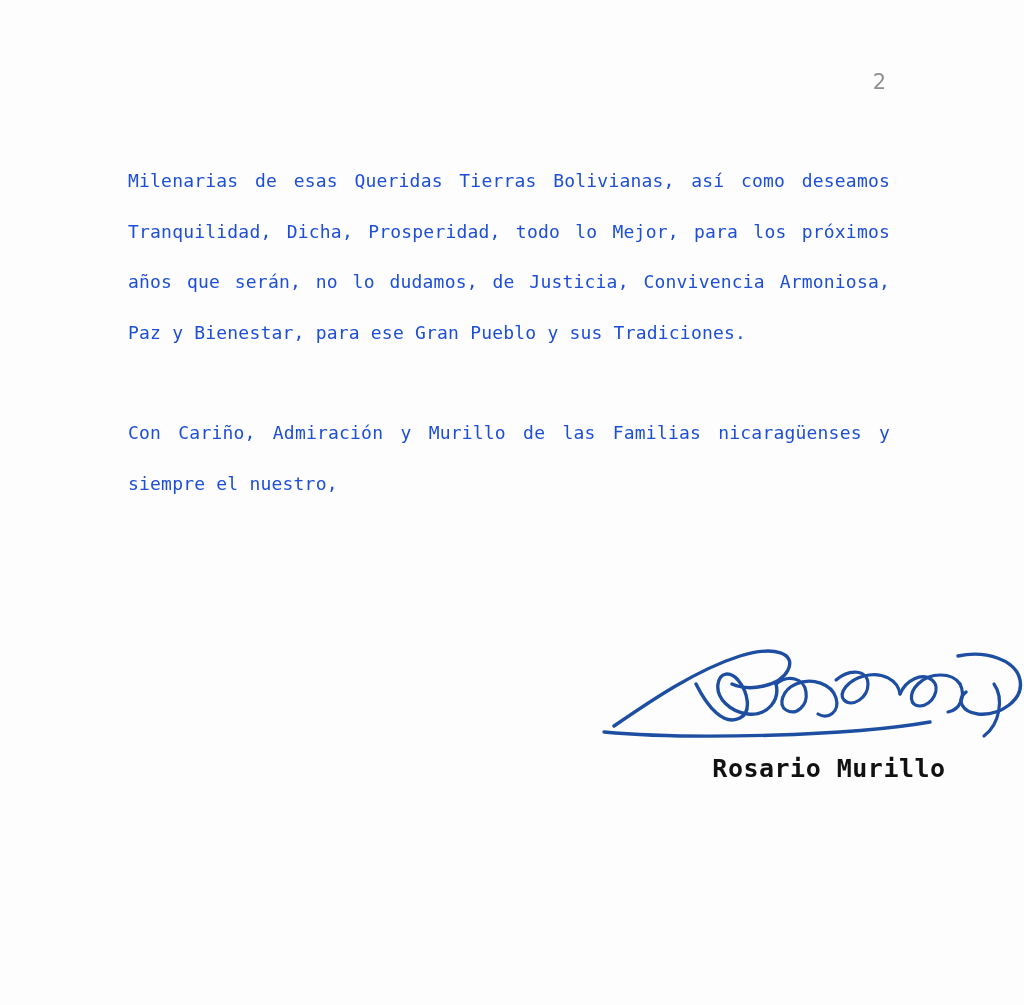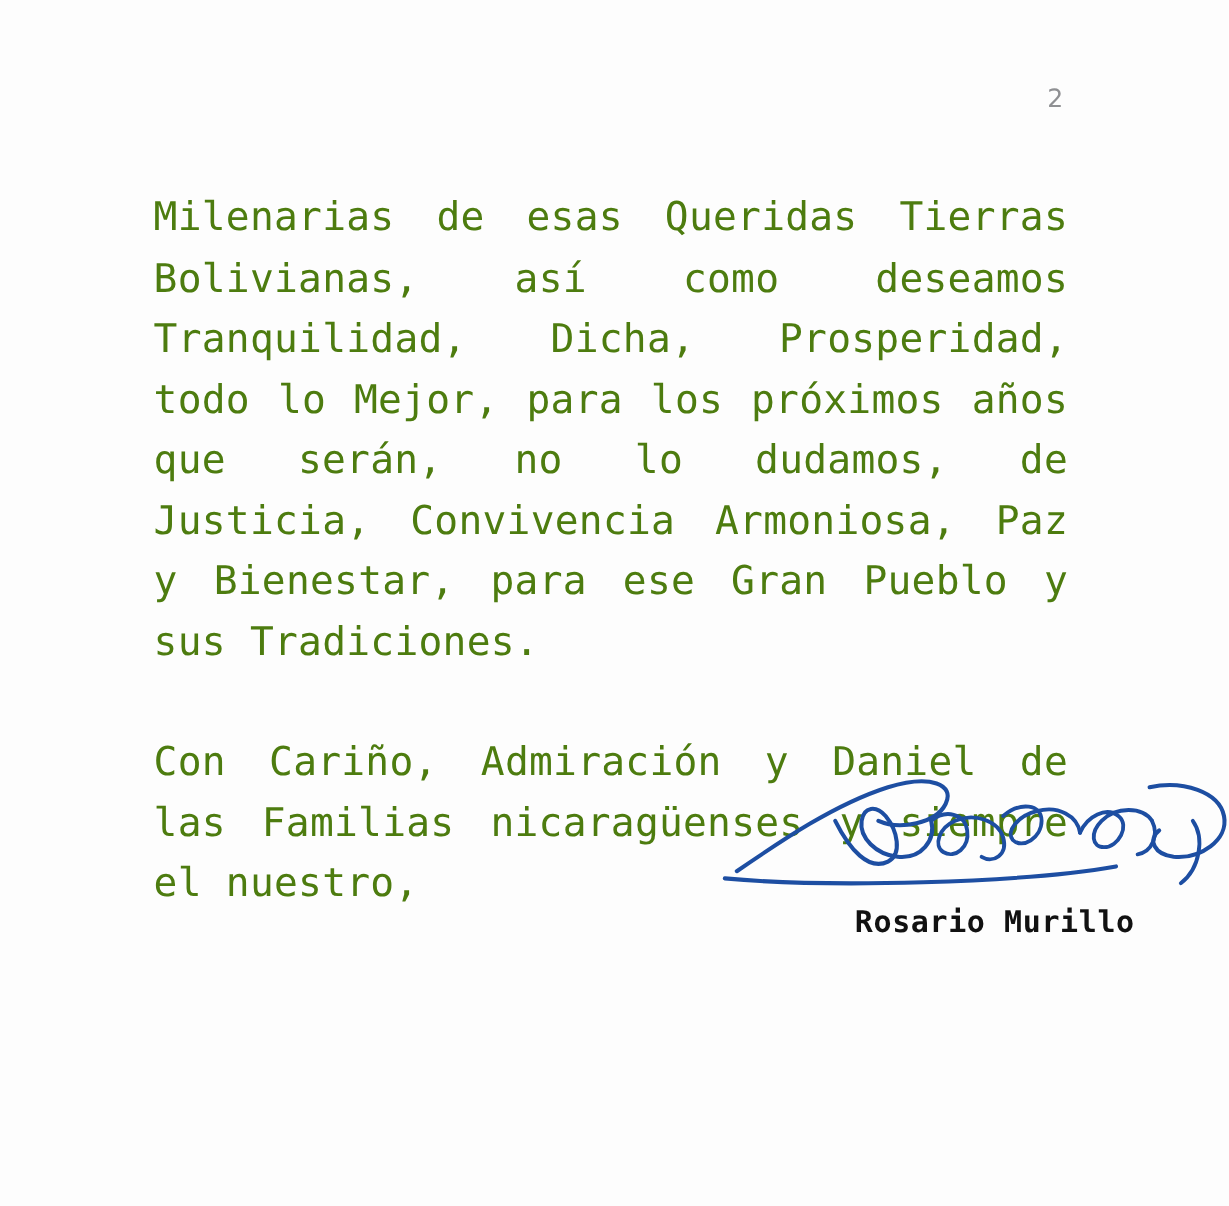--- a/index.html
+++ b/index.html
@@ -30,23 +30,23 @@
     letter-spacing: 0;
   }
   .body-text {
     position: absolute;
     left: 128px;
     top: 156px;
     width: 762px;
   }
   .para {
     font-family: "DejaVu Sans Mono", monospace;
-    font-size: 33px;
+    font-size: 18px;
     line-height: 50.5px;
-    color: #4d7c0f;
+    color: #1d4ed8;
     text-align: justify;
     text-justify: inter-word;
     letter-spacing: 0.2px;
   }
   .para-gap {
     height: 50px;
   }
   .sign-block {
     position: absolute;
     top: 640px;
@@ -78,21 +78,21 @@
 </head>
 <body>
 
 <div class="page">
 
   <div class="page-number">2</div>
 
   <div class="body-text">
     <div class="para">Milenarias de esas Queridas Tierras Bolivianas, así como deseamos Tranquilidad, Dicha, Prosperidad, todo lo Mejor, para los próximos años que serán, no lo dudamos, de Justicia, Convivencia Armoniosa, Paz y Bienestar, para ese Gran Pueblo y sus Tradiciones.</div>
     <div class="para-gap"></div>
-    <div class="para">Con Cariño, Admiración y Daniel de las Familias nicaragüenses y siempre el nuestro,</div>
+    <div class="para">Con Cariño, Admiración y Murillo de las Familias nicaragüenses y siempre el nuestro,</div>
   </div>
 
   <div class="sign-block">
 
 
     <div class="sign-col right">
       <span>
         <svg class="sig-svg" width="440" height="110" viewBox="0 0 440 110" xmlns="http://www.w3.org/2000/svg">
           <g fill="none" stroke="#1d4ea2" stroke-linecap="round" stroke-linejoin="round">
             <path d="M14 86 C52 60, 96 30, 140 16 C176 5, 196 14, 188 30 C180 46, 150 52, 132 44" stroke-width="3.4"></path>

